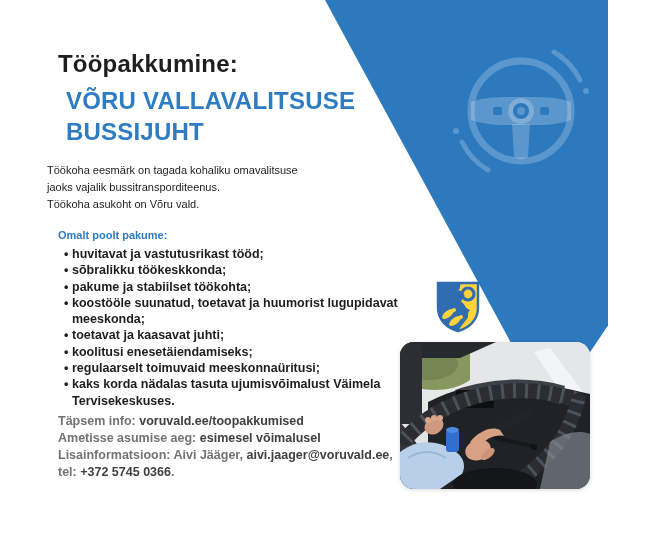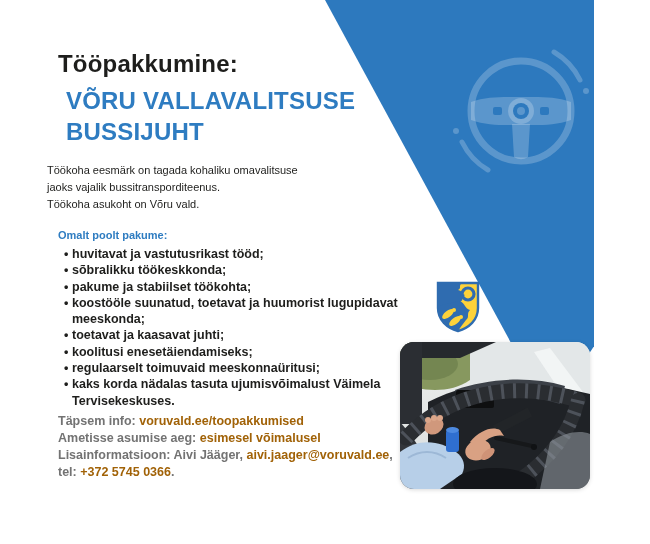--- a/index.html
+++ b/index.html
@@ -5,20 +5,21 @@
   html,body{margin:0;padding:0;}
   body{
     font-family:"Liberation Sans","DejaVu Sans",sans-serif;
     background:#ffffff;
   }
   .canvas{
     position:relative;
     width:594px;height:544px;
     background:#ffffff;
     overflow:hidden;
+    padding-left:14px;
   }
   
   .blue-shape{
     position:absolute;left:0;top:0;width:650px;height:544px;
     background:#2d79be;
     clip-path:polygon(325px 0px,650px 0px,650px 263px,549px 413px);
   }
   .wheel-icon{
     position:absolute;left:446px;top:36px;width:150px;height:150px;
     color:rgba(255,255,255,0.22);
@@ -55,21 +56,21 @@
     margin:0;padding:0;list-style:none;
     font-size:12.5px;font-weight:700;color:#1e1e1c;line-height:16.3px;
   }
   .bullets li{display:flex;}
   .bullets .marker{width:14px;flex:0 0 14px;padding-left:6px;box-sizing:border-box;}
   .contact{
     position:absolute;left:58px;top:413px;width:360px;
     font-size:12.5px;font-weight:700;line-height:17px;
   }
   .contact .dark{color:#737373;}
-  .contact .blue{color:#a16207;}
+  .contact .blue{color:#404040;}
 </style>
 </head>
 <body>
 
 <div class="canvas">
 
   <div class="blue-shape"></div>
 
   <svg class="wheel-icon" viewBox="0 0 150 150" aria-hidden="true">
     <circle cx="75" cy="75" r="50" fill="none" stroke="currentColor" stroke-width="7"></circle>

